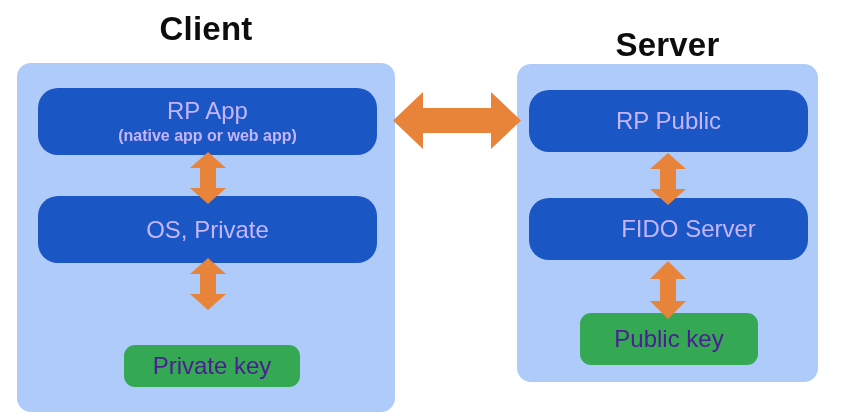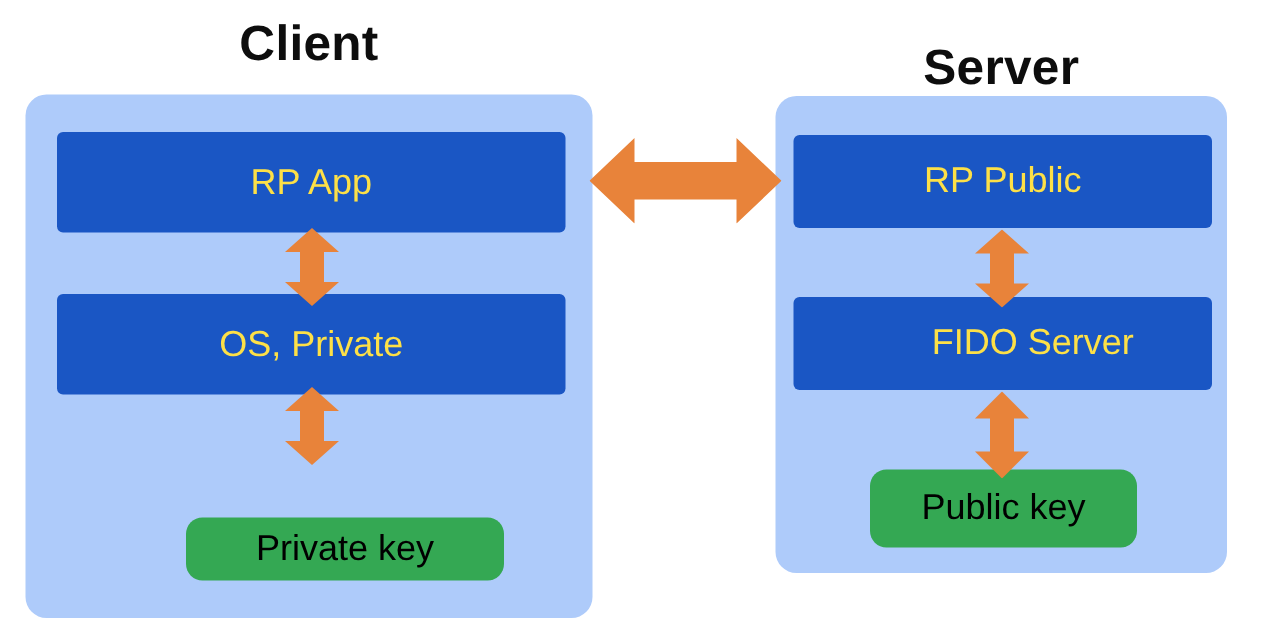--- a/index.html
+++ b/index.html
@@ -39,22 +39,22 @@
     background: #aecbfa;
     border-radius: 14px;
   }
   #panel-client { left: 17px;  top: 63px; width: 378px; height: 349px; }
   #panel-server { left: 517px; top: 64px; width: 301px; height: 318px; }
 
   
   .box {
     position: absolute;
     background: #1a56c4;
-    border-radius: 4px;
-    color: #fde047;
+    border-radius: 20px;
+    color: #c4b5fd;
     display: flex;
     flex-direction: column;
     align-items: center;
     justify-content: center;
     text-align: center;
     box-sizing: border-box;
   }
   .box-title {
     font-size: 24px;
     font-weight: normal;
@@ -78,30 +78,30 @@
   #box-authenticator .box-title { font-size: 20px; font-weight: bold; }
 
   #box-rp-server   { left: 529px; top: 90px;  width: 279px; height: 62px; }
   #box-fido-server { left: 529px; top: 198px; width: 279px; height: 62px; padding-left: 40px; }
 
   
   .chip {
     position: absolute;
     background: #34a853;
     border-radius: 11px;
-    color: #000000;
+    color: #4c1d95;
     display: flex;
     align-items: center;
     justify-content: center;
     font-size: 24px;
     line-height: 28px;
     white-space: nowrap;
     box-sizing: border-box;
   }
-  #chip-private-key { left: 124px; top: 345px; width: 212px; height: 42px; }
+  #chip-private-key { left: 124px; top: 345px; width: 176px; height: 42px; }
   #chip-public-key  { left: 580px; top: 313px; width: 178px; height: 52px; }
 
   
   .arrow { position: absolute; }
   #arrow-client-server { left: 393px; top: 92px;  width: 128px; height: 57px; }
   #arrow-rpapp-os      { left: 190px; top: 152px; width: 36px;  height: 52px; }
   #arrow-os-auth       { left: 190px; top: 258px; width: 36px;  height: 52px; }
   #arrow-rps-fidos     { left: 650px; top: 153px; width: 36px;  height: 52px; }
   #arrow-fidos-pubkey  { left: 650px; top: 261px; width: 36px;  height: 58px; }
 </style>
@@ -111,20 +111,21 @@
 <div id="diagram">
 
   <div class="col-title" id="title-client">Client</div>
 
   <div class="col-title" id="title-server">Server</div>
 
   <div class="panel" id="panel-client"></div>
 
   <div class="box" id="box-rp-app">
     <div class="box-title">RP App</div>
+    <div class="box-sub">(native app or web app)</div>
   </div>
 
   <div class="box" id="box-os-browser">
     <div class="box-title">OS, Private</div>
   </div>
 
 
   <div class="chip" id="chip-private-key">
     <span>Private key</span>
   </div>

